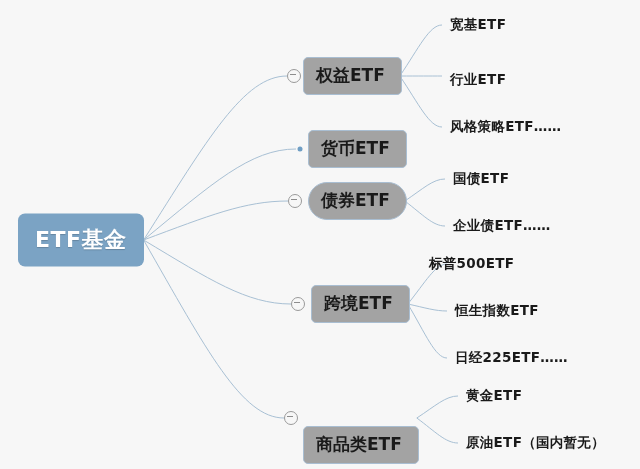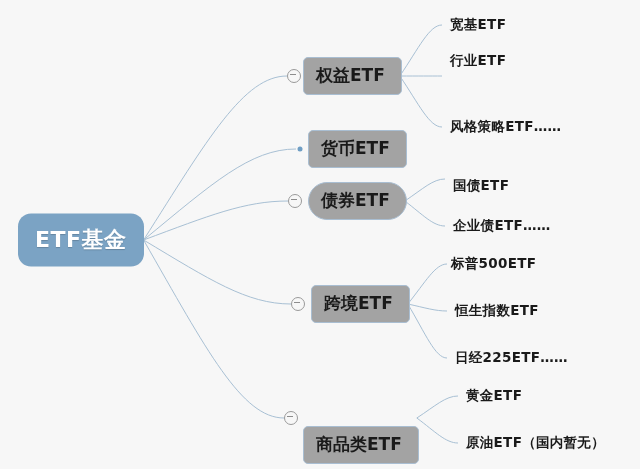--- a/index.html
+++ b/index.html
@@ -23,21 +23,21 @@
   .node {
     position: absolute;
     box-sizing: border-box;
     transform: translateY(-50%);
     white-space: nowrap;
   }
   
   .root-node {
     background: #7ba3c4;
     color: #ffffff;
-    border-radius: 13px;
+    border-radius: 7px;
     font-size: 22px;
     font-weight: bold;
     letter-spacing: 0.5px;
     padding: 11px 17px 12px 17px;
     text-shadow: 0 1px 1px rgba(0,0,0,0.18);
   }
   
   .branch-node {
     background: #a3a3a3;
     border: 1px solid #a9bed2;
@@ -103,31 +103,31 @@
       <path d="M 143.578125 240 C 206.76796875 350.36 241.8734375 418 284 418" fill="none" stroke="#a8c0d4" stroke-width="1"></path>
       <path d="M 416.828125 418 C 435.35546875 405.9 445.6484375 396 458 396" fill="none" stroke="#a8c0d4" stroke-width="1"></path>
       <path d="M 416.828125 418 C 435.35546875 431.75 445.6484375 443 458 443" fill="none" stroke="#a8c0d4" stroke-width="1"></path>
     </svg>
 
   <div id="nodes">
       <div class="node root-node" style="left: 18px; top: 240px;"><span>ETF基金</span></div>
       <div class="node branch-node" style="left: 303px; top: 76px;"><span>权益ETF</span></div>
       <div class="marker marker-minus" style="left: 294px; top: 76px;"></div>
       <div class="node leaf-node" style="left: 450px; top: 25px;"><span>宽基ETF</span></div>
-      <div class="node leaf-node" style="left: 450px; top: 61px; text-align: center;"><span>行业ETF</span></div>
+      <div class="node leaf-node" style="left: 450px; top: 80px; text-align: center;"><span>行业ETF</span></div>
       <div class="node leaf-node" style="left: 450px; top: 127px; text-align: center;"><span>风格策略ETF……</span></div>
       <div class="node branch-node" style="left: 308px; top: 149px;"><span>货币ETF</span></div>
       <div class="marker marker-dot" style="left: 300px; top: 149px;"></div>
       <div class="node branch-node" style="left: 308px; top: 201px; border-radius: 19px;"><span>债券ETF</span></div>
       <div class="marker marker-minus" style="left: 295px; top: 201px;"></div>
-      <div class="node leaf-node" style="left: 453px; top: 186px;"><span>国债ETF</span></div>
+      <div class="node leaf-node" style="left: 453px; top: 179px;"><span>国债ETF</span></div>
       <div class="node leaf-node" style="left: 453px; top: 226px;"><span>企业债ETF……</span></div>
       <div class="node branch-node" style="left: 311px; top: 304px;"><span>跨境ETF</span></div>
       <div class="marker marker-minus" style="left: 298px; top: 304px;"></div>
-      <div class="node leaf-node" style="left: 451px; top: 264px;"><span>标普500ETF</span></div>
+      <div class="node leaf-node" style="left: 429px; top: 264px;"><span>标普500ETF</span></div>
       <div class="node leaf-node" style="left: 455px; top: 311px;"><span>恒生指数ETF</span></div>
       <div class="node leaf-node" style="left: 455px; top: 358px;"><span>日经225ETF……</span></div>
       <div class="node branch-node" style="left: 303px; top: 418px; margin-top: 27px;"><span>商品类ETF</span></div>
       <div class="marker marker-minus" style="left: 291px; top: 418px;"></div>
       <div class="node leaf-node" style="left: 466px; top: 396px;"><span>黄金ETF</span></div>
       <div class="node leaf-node" style="left: 466px; top: 443px;"><span>原油ETF（国内暂无）</span></div>
     </div>
 
 </div>
 

